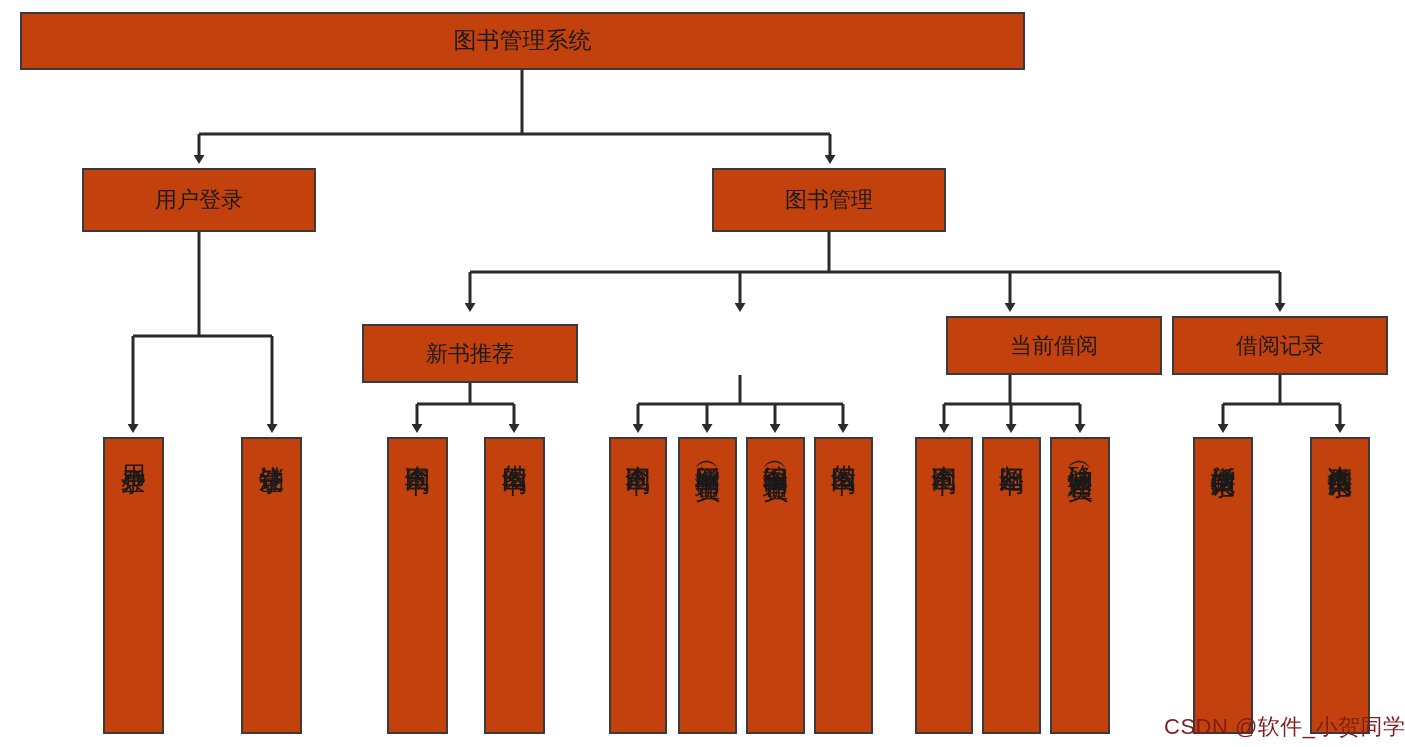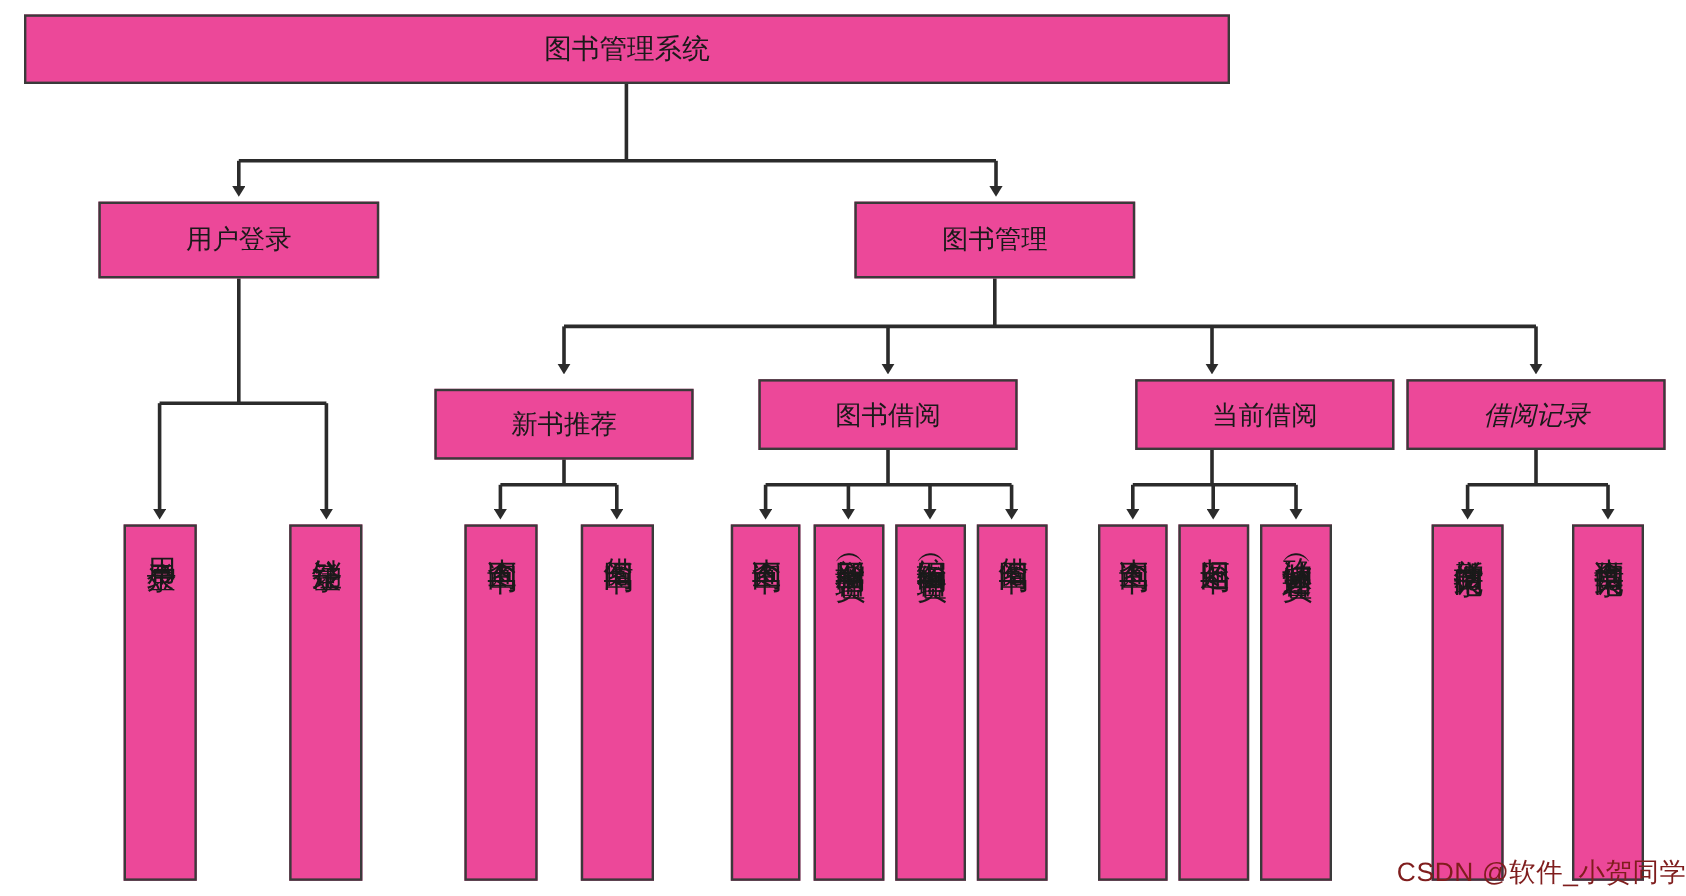--- a/index.html
+++ b/index.html
@@ -20,21 +20,21 @@
   #edges {
     position: absolute;
     left: 0;
     top: 0;
     width: 1405px;
     height: 747px;
   }
   .node {
     position: absolute;
     box-sizing: border-box;
-    background: #ec4899;
+    background: #c2410c;
     border: 2px solid #3a3a3a;
     display: flex;
     align-items: center;
     justify-content: center;
     color: #1a1a1a;
   }
   .node .label {
     display: block;
     text-align: center;
     line-height: 1.18;
@@ -130,27 +130,24 @@
   <div class="node h-node" style="left:82px; top:168px; width:234px; height:64px;">
     <span class="label">用户登录</span>
   </div>
   <div class="node h-node" style="left:712px; top:168px; width:234px; height:64px;">
     <span class="label">图书管理</span>
   </div>
 
   <div class="node h-node" style="left:362px; top:324px; width:216px; height:59px;">
     <span class="label">新书推荐</span>
   </div>
-  <div class="node h-node" style="left:632px; top:316px; width:216px; height:59px;">
-    <span class="label">图书借阅</span>
-  </div>
   <div class="node h-node" style="left:902px; top:316px; width:216px; height:59px;margin-left:44px;">
     <span class="label">当前借阅</span>
   </div>
-  <div class="node h-node" style="left:1172px; top:316px; width:216px; height:59px;font-style:italic;">
+  <div class="node h-node" style="left:1172px; top:316px; width:216px; height:59px;">
     <span class="label">借阅记录</span>
   </div>
 
   <div class="node v-node" style="left:103px; top:437px; width:61px; height:297px;">
     <span class="label">用户登录</span>
   </div>
   <div class="node v-node" style="left:241px; top:437px; width:61px; height:297px;">
     <span class="label">注销登录</span>
   </div>
   <div class="node v-node" style="left:387px; top:437px; width:61px; height:297px;">

